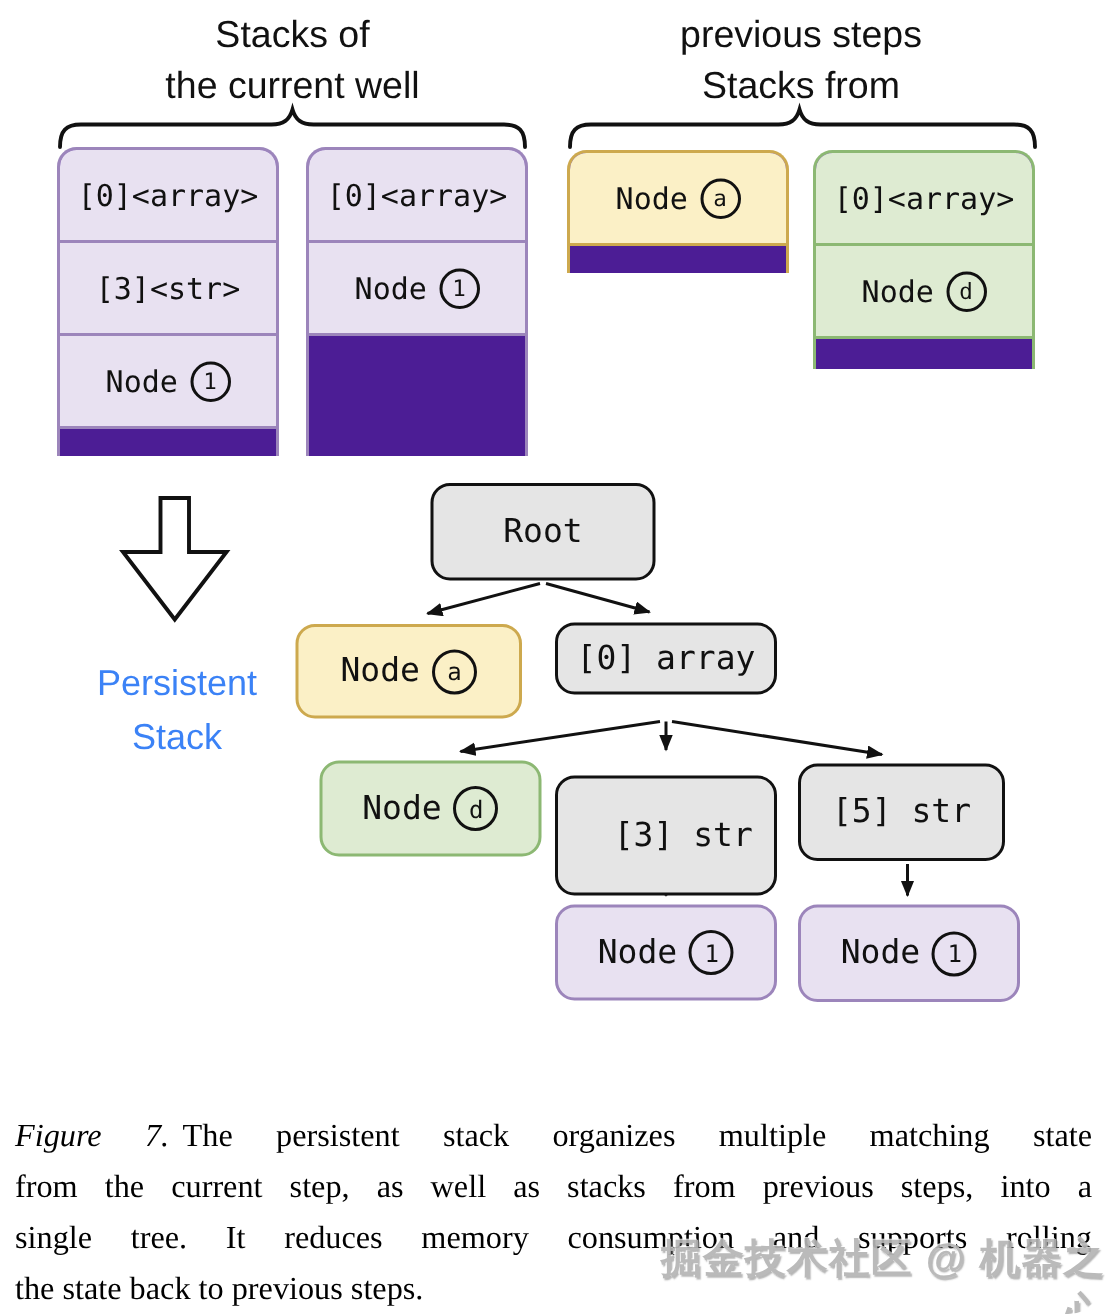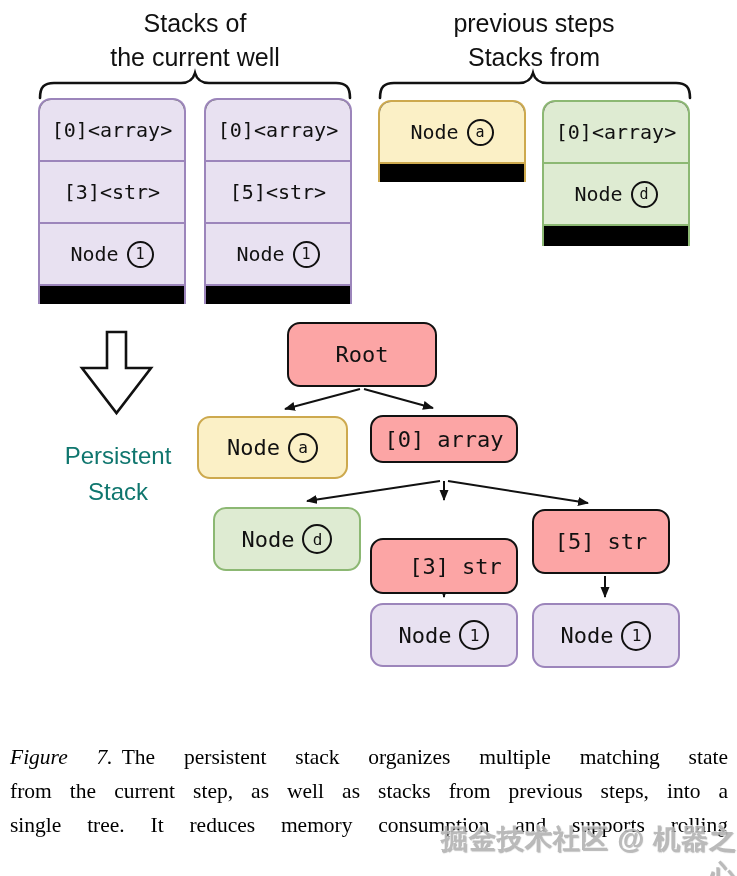--- a/index.html
+++ b/index.html
@@ -1,28 +1,28 @@
 <!DOCTYPE html>
 <html><head>
 <meta charset="utf-8">
 <style>
   html,body{margin:0;padding:0;background:#fff;}
   #figure{position:relative;width:737px;height:876px;background:#fff;overflow:hidden;
-          font-family:"Liberation Sans",sans-serif;color:#111;}
+          font-family:"Liberation Sans",sans-serif;color:#111;border-radius:25px;}
 
   
   .fig-title{position:absolute;width:260px;text-align:center;font-size:25px;line-height:34px;color:#111;}
   #title-current{left:65px;top:6px;}
   #title-previous{left:404px;top:6px;}
 
   
   #overlay{position:absolute;left:0;top:0;width:737px;height:876px;pointer-events:none;}
 
   
-  .stack{position:absolute;box-sizing:border-box;background:#000000;
+  .stack{position:absolute;box-sizing:border-box;background:#4c1d95;
          border-style:solid;border-width:2px;border-bottom:none;
          border-radius:13px 13px 0 0;overflow:hidden;}
   .stack .cell{height:60px;display:flex;align-items:center;justify-content:center;
                border-bottom:2px solid;}
   .mono{font-family:"DejaVu Sans Mono",monospace;font-size:20px;color:#111;white-space:pre;}
   .badge{display:inline-flex;align-items:center;justify-content:center;
          width:23px;height:23px;margin-left:8px;border:2px solid #111;border-radius:50%;
          font-family:"DejaVu Sans Mono",monospace;font-size:15px;color:#111;flex:0 0 auto;}
 
   .purple{border-color:#9C85BB;}
@@ -32,36 +32,36 @@
   .green{border-color:#8CB873;}
   .green .cell{background:#DEEBD2;border-bottom-color:#8CB873;}
 
   #stack-cur-1{left:38px;top:98px;width:148px;height:206px;}
   #stack-cur-2{left:204px;top:98px;width:148px;height:206px;}
   #stack-prev-1{left:378px;top:100px;width:148px;height:82px;}
   #stack-prev-2{left:542px;top:100px;width:148px;height:146px;}
 
   
   #arrow-label{position:absolute;left:38px;top:438px;width:160px;text-align:center;
-               font-size:24px;line-height:36px;color:#0f766e;}
+               font-size:24px;line-height:36px;color:#3b82f6;}
 
   
   .tnode{position:absolute;box-sizing:border-box;display:flex;align-items:center;justify-content:center;
-         border:2.5px solid #111;border-radius:13px;background:#fca5a5;}
+         border:2.5px solid #111;border-radius:13px;background:#e5e5e5;}
   .tnode .mono{font-size:22px;}
   .tnode .badge{width:26px;height:26px;font-size:16px;}
   .tnode.yellow{border-color:#CDA94E;background:#FBF0C6;}
   .tnode.green{border-color:#8CB873;background:#DEEBD2;}
   .tnode.purple{border-color:#9C85BB;background:#E8E1F1;}
 
   #node-root {left:287px;top:322px;width:150px;height:65px;}
   #node-a    {left:197px;top:416px;width:151px;height:63px;}
   #node-arr0 {left:370px;top:415px;width:148px;height:48px;}
   #node-d    {left:213px;top:507px;width:148px;height:64px;}
-  #node-str3 {left:370px;top:538px;width:148px;height:56px;padding-left:23px;}
+  #node-str3 {left:370px;top:517px;width:148px;height:80px;padding-left:23px;}
   #node-str5 {left:532px;top:509px;width:138px;height:65px;}
   #node-1l   {left:370px;top:603px;width:148px;height:64px;}
   #node-1r   {left:532px;top:603px;width:148px;height:65px;}
 
   
   #caption{position:absolute;left:10px;top:740px;width:718px;
            font-family:"Liberation Serif",serif;font-size:21.5px;line-height:34px;color:#000;}
   .cap-line{text-align:justify;text-align-last:justify;}
   .cap-line.last{text-align:left;text-align-last:left;}
   .cap-label{font-style:italic;margin-right:9px;}
@@ -118,23 +118,20 @@
       <span class="mono">Node</span>
       <span class="badge">1</span>
     </div>
   </div>
 
   <div class="stack purple" id="stack-cur-2">
     <div class="cell">
       <span class="mono">[0]&lt;array&gt;</span>
     </div>
     <div class="cell">
-      <span class="mono">[5]&lt;str&gt;</span>
-    </div>
-    <div class="cell">
       <span class="mono">Node</span>
       <span class="badge">1</span>
     </div>
   </div>
 
   <div class="stack yellow" id="stack-prev-1">
     <div class="cell">
       <span class="mono">Node</span>
       <span class="badge">a</span>
     </div>
@@ -183,17 +180,18 @@
     <span class="mono">Node</span>
     <span class="badge">1</span>
   </div>
 
   <div id="caption">
     <div class="cap-line">
       <span class="cap-label">Figure 7.</span><span>The persistent stack organizes multiple matching state</span>
     </div>
     <div class="cap-line">from the current step, as well as stacks from previous steps, into a</div>
     <div class="cap-line">single tree. It reduces memory consumption and supports rolling</div>
+    <div class="cap-line last">the state back to previous steps.</div>
   </div>
 
   <div id="watermark">掘金技术社区 @ 机器之心</div>
 
 </div>
 
 </body></html>

